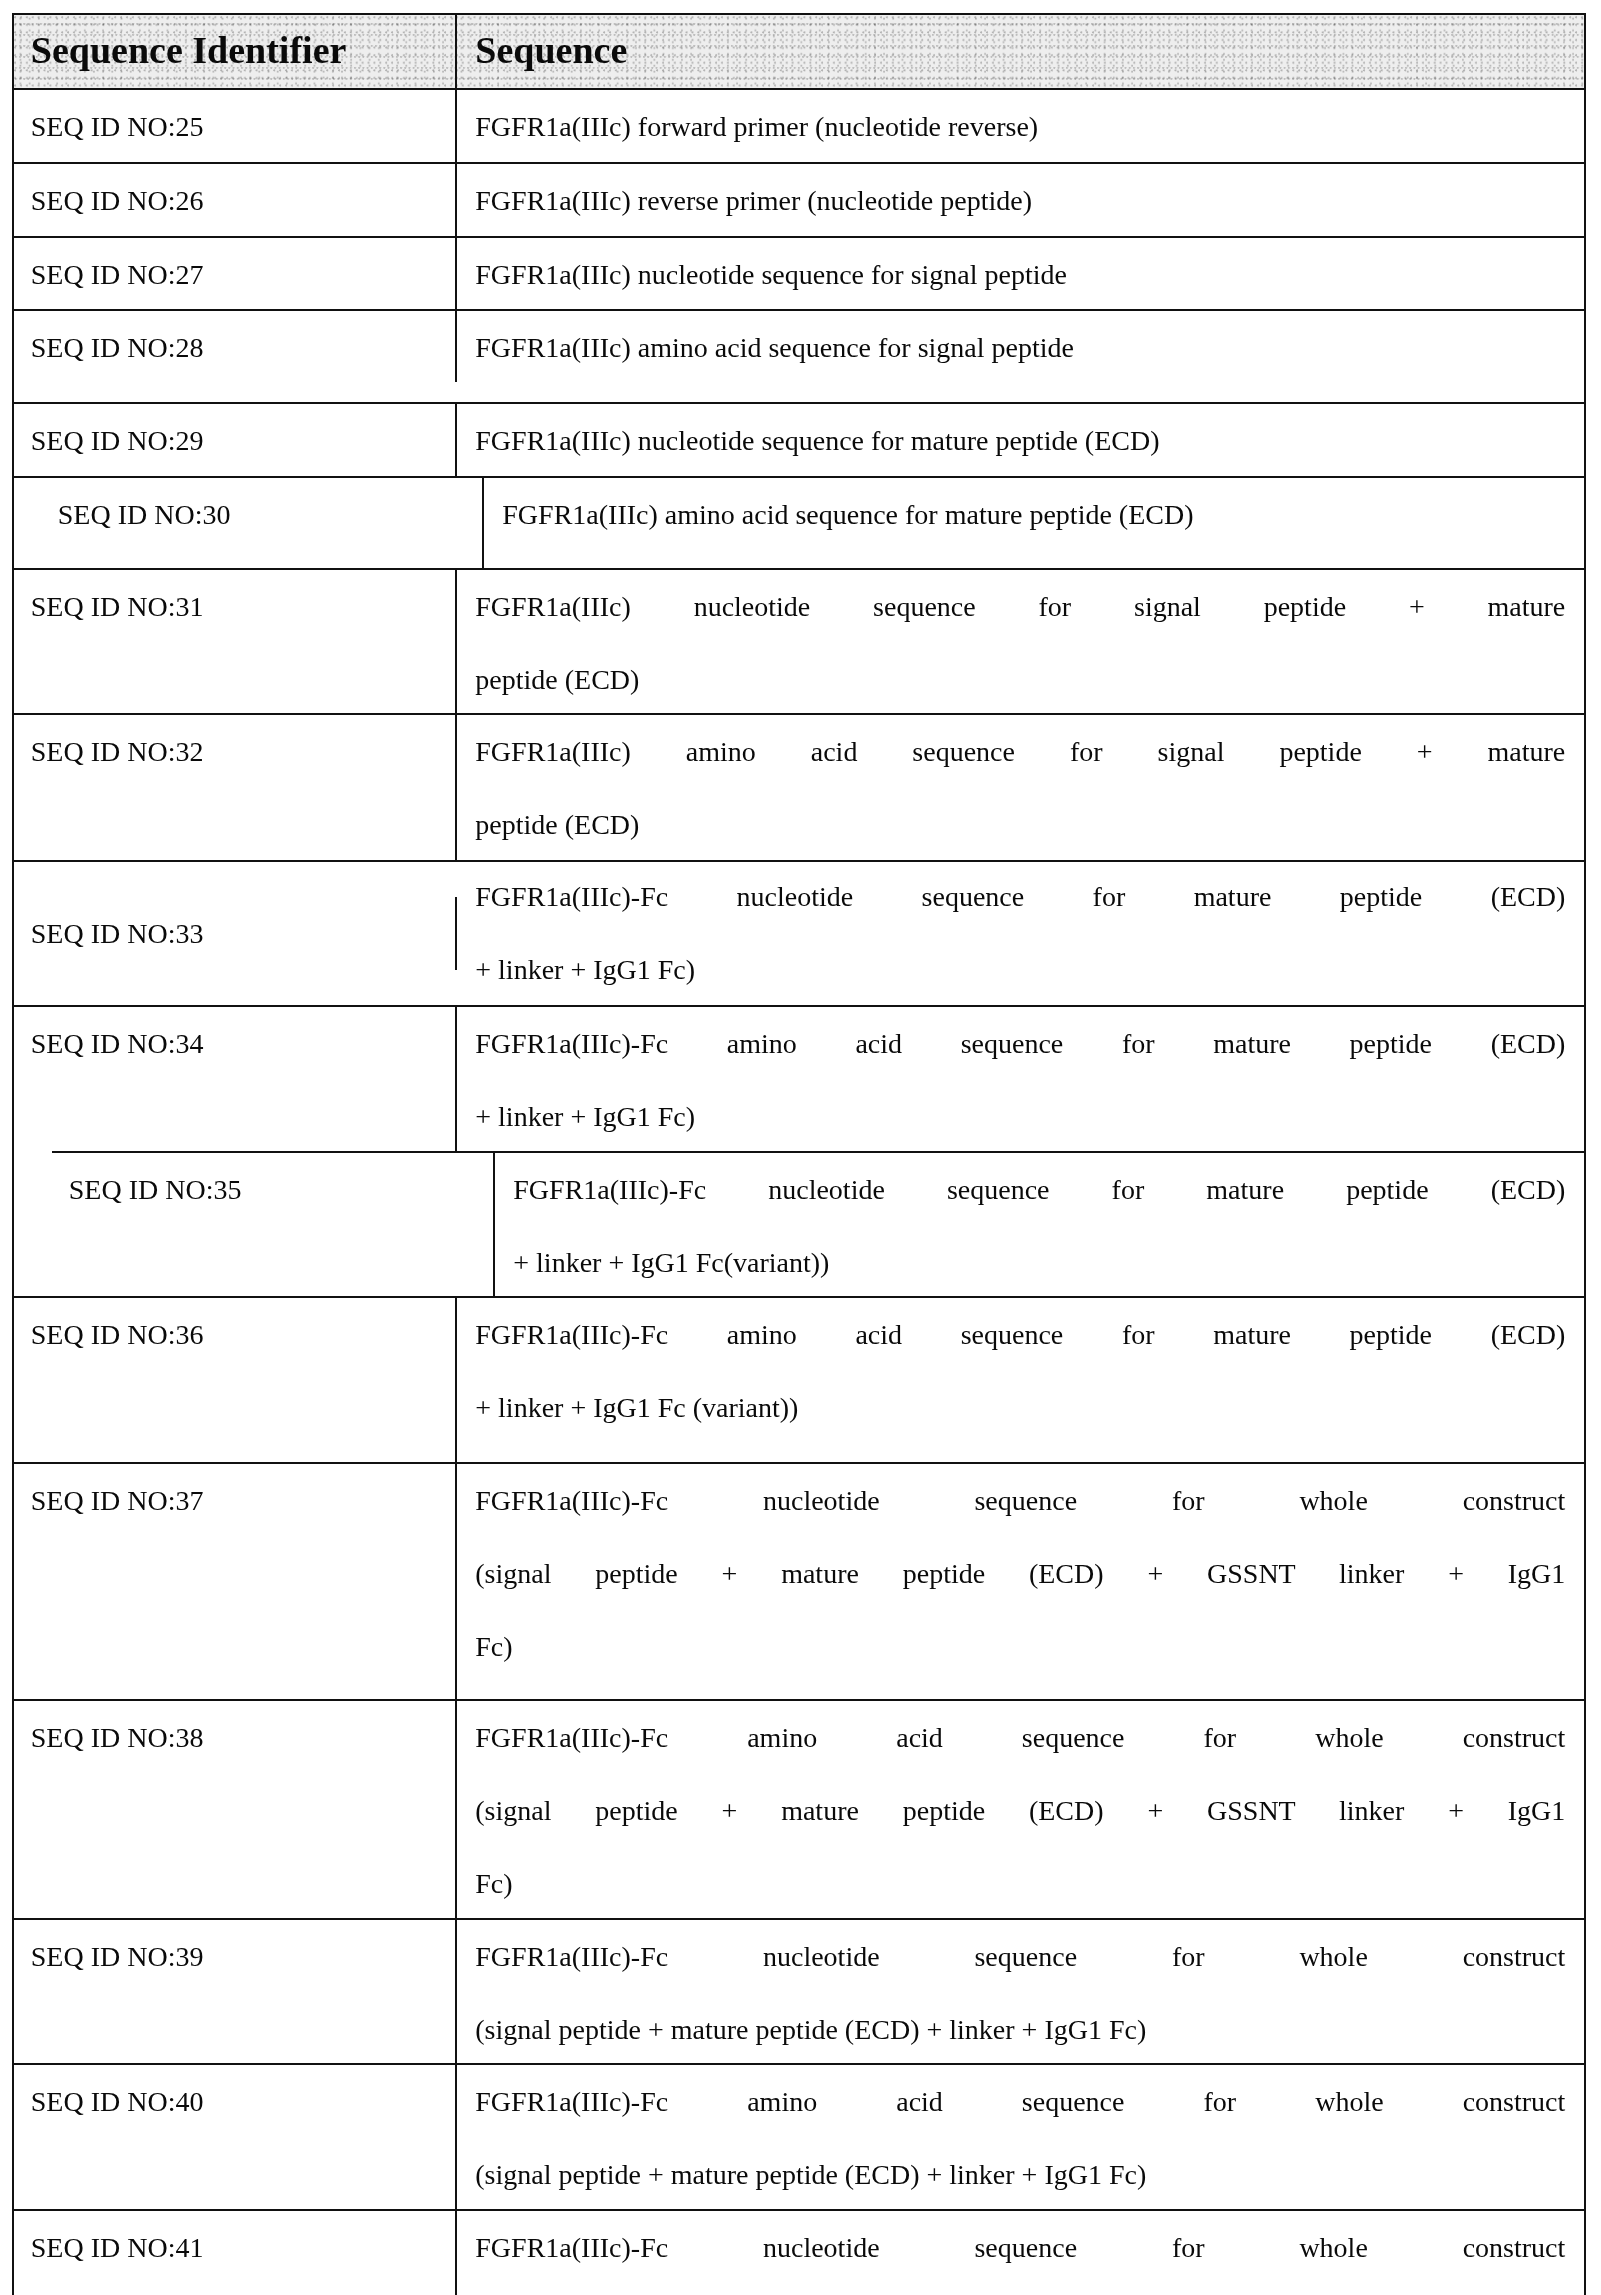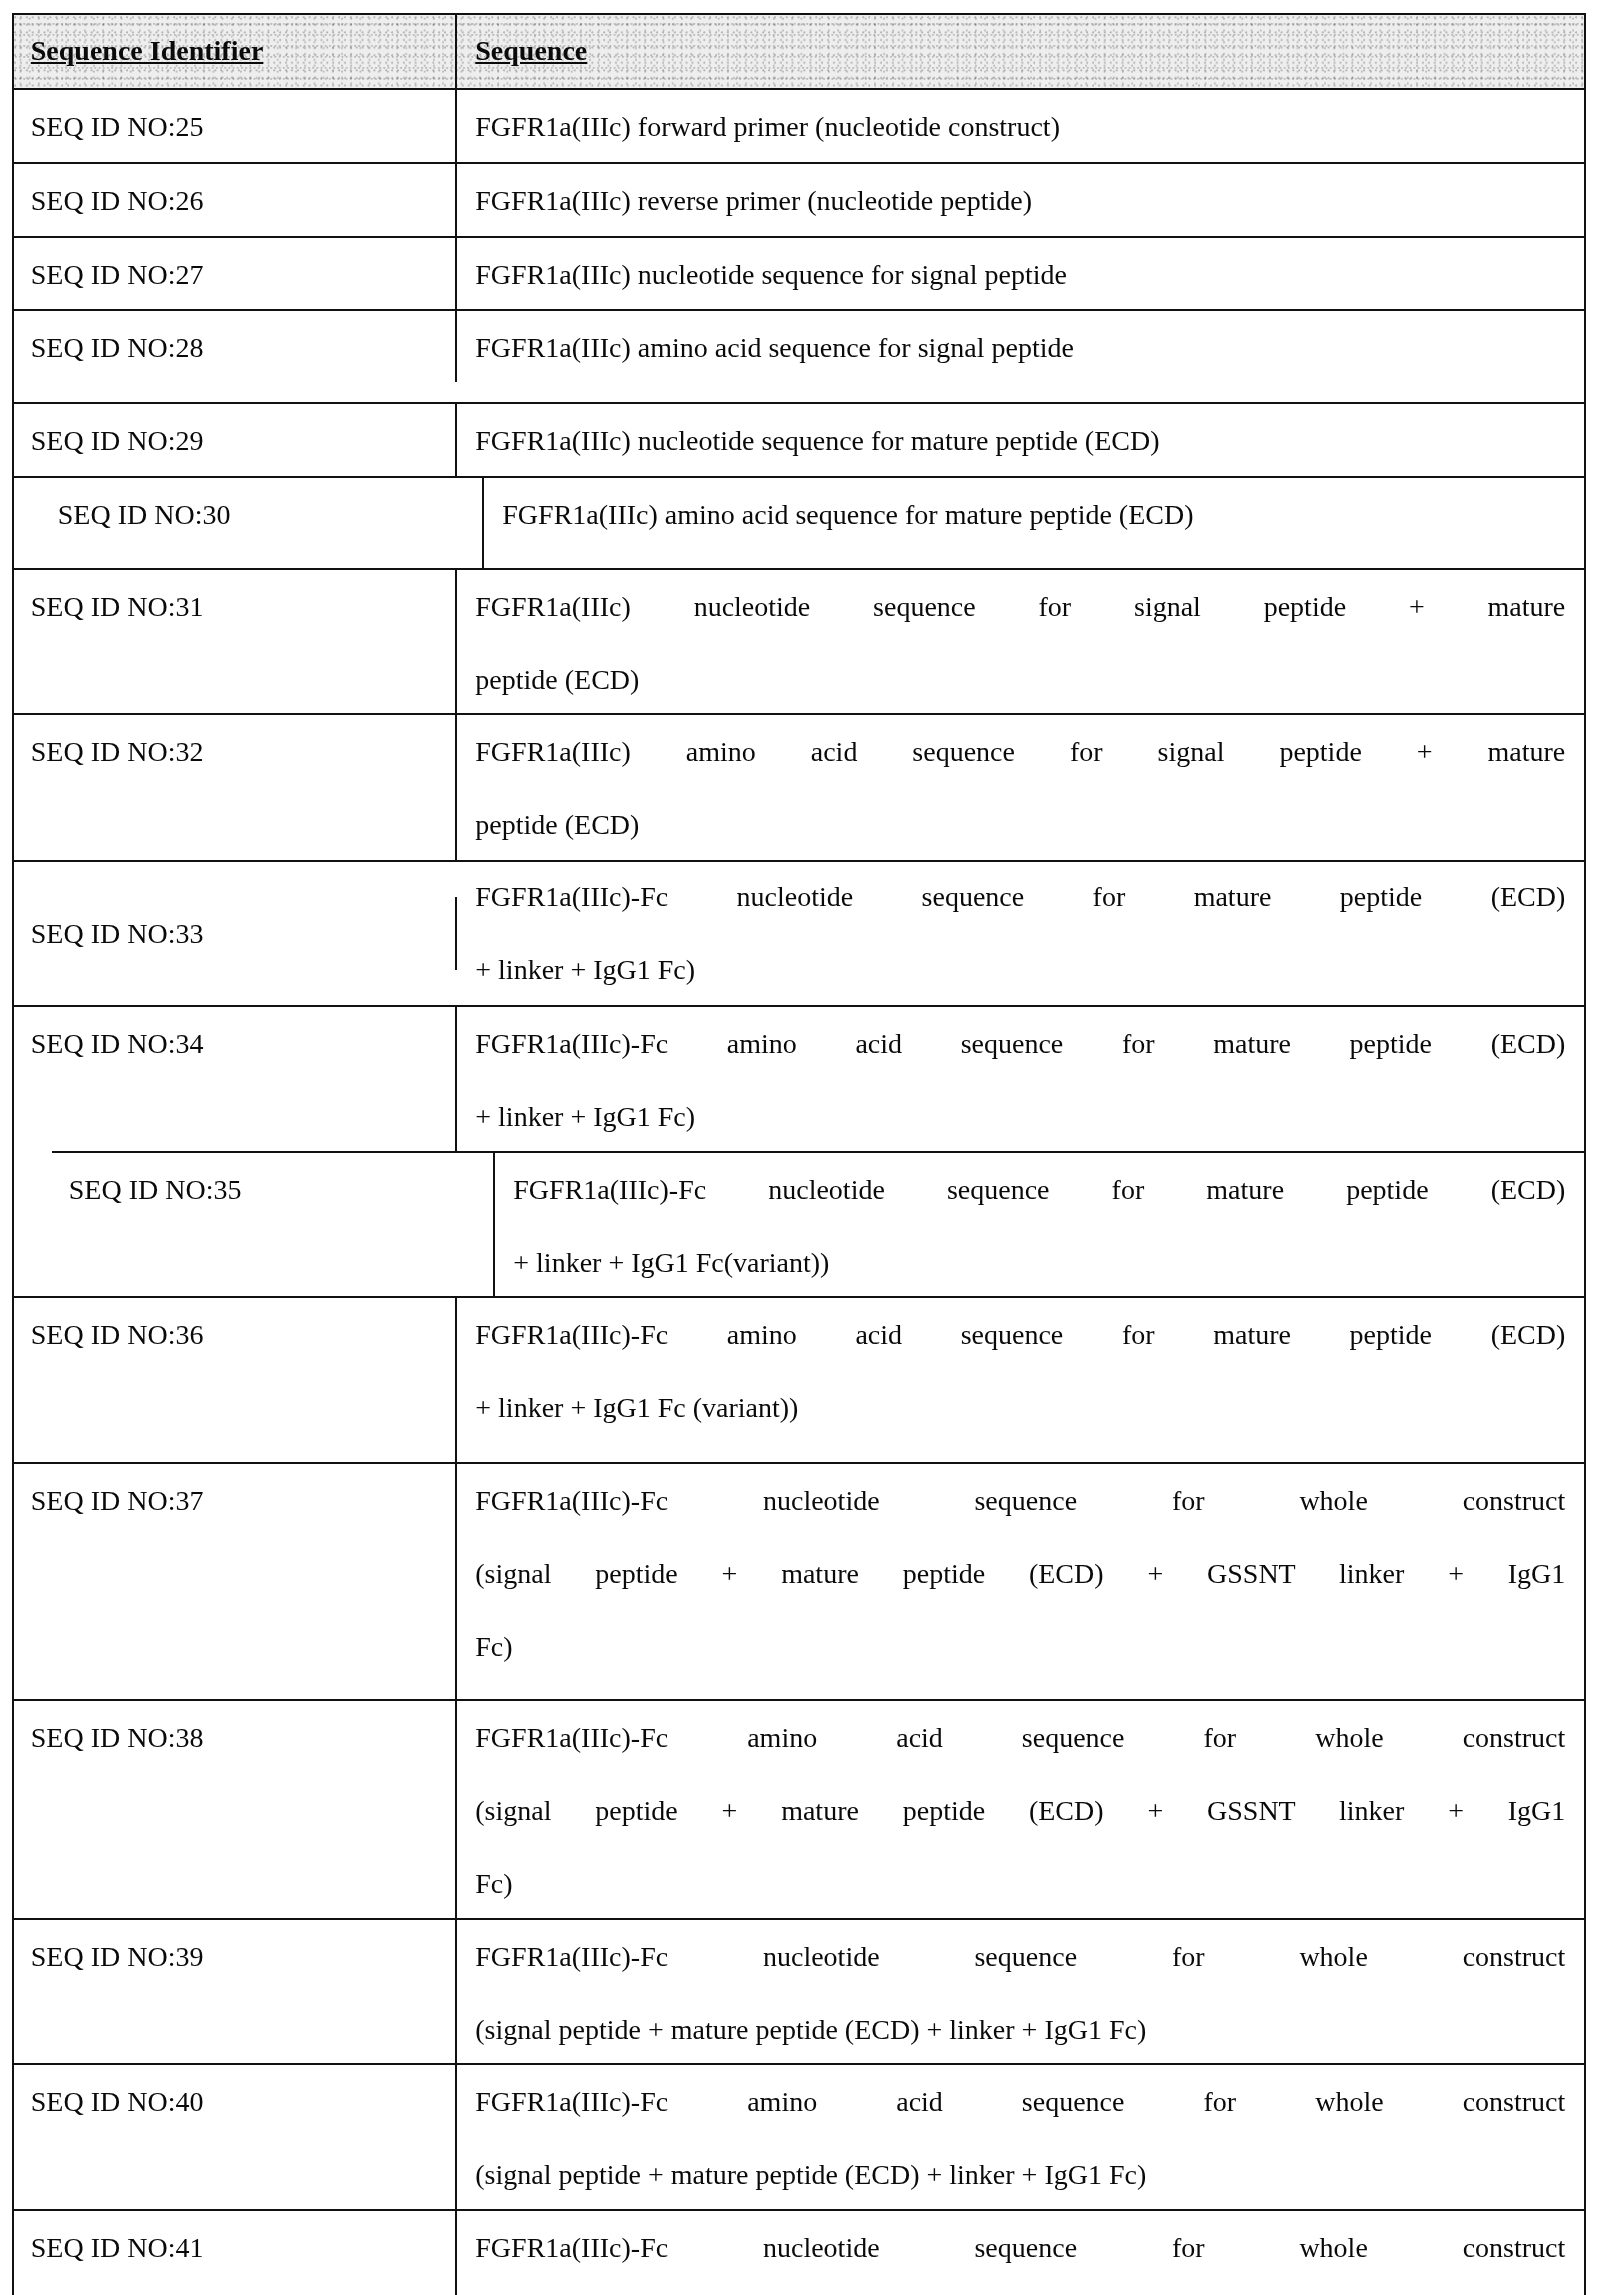--- a/index.html
+++ b/index.html
@@ -13,41 +13,41 @@
     background-image:
       radial-gradient(circle at 20% 30%, rgba(0,0,0,0.25) 0 0.8px, transparent 1.3px),
       radial-gradient(circle at 70% 60%, rgba(0,0,0,0.22) 0 0.8px, transparent 1.3px),
       radial-gradient(circle at 45% 80%, rgba(0,0,0,0.2) 0 0.8px, transparent 1.3px);
     background-size: 5.9px 7.6px, 9.2px 5.9px, 4.2px 11px; }
   .cell-id { width: 443px; flex: 0 0 443px; border-right: 2.5px solid #111; box-sizing: border-box;
              padding-left: 17px; }
   .cell-seq { flex: 1 1 auto; padding-left: 18.5px; padding-right: 18.5px; box-sizing: border-box; }
   .line { font-size: 28px; line-height: 73px; height: 73px; white-space: nowrap; }
   .line.justify { text-align: justify; text-align-last: justify; }
-  .hdr { font-weight: bold; font-size: 28px; line-height: 71px; white-space: nowrap; text-decoration: underline; }
+  .hdr { font-weight: bold; font-size: 38px; line-height: 71px; white-space: nowrap; }
 </style>
 </head>
 <body>
 
 <div class="table">
   <div class="row header">
     <div class="cell-id">
       <span class="hdr">Sequence Identifier</span>
     </div>
     <div class="cell-seq">
       <span class="hdr">Sequence</span>
     </div>
   </div>
   <div id="rows">
       <div class="row" style="height: 74px;">
         <div class="cell-id">
           <div class="line">SEQ ID NO:25</div>
         </div>
         <div class="cell-seq">
-          <div class="line">FGFR1a(IIIc) forward primer (nucleotide construct)</div>
+          <div class="line">FGFR1a(IIIc) forward primer (nucleotide reverse)</div>
         </div>
       </div>
       <div class="row" style="height: 74px;">
         <div class="cell-id">
           <div class="line">SEQ ID NO:26</div>
         </div>
         <div class="cell-seq">
           <div class="line">FGFR1a(IIIc) reverse primer (nucleotide peptide)</div>
         </div>
       </div>

